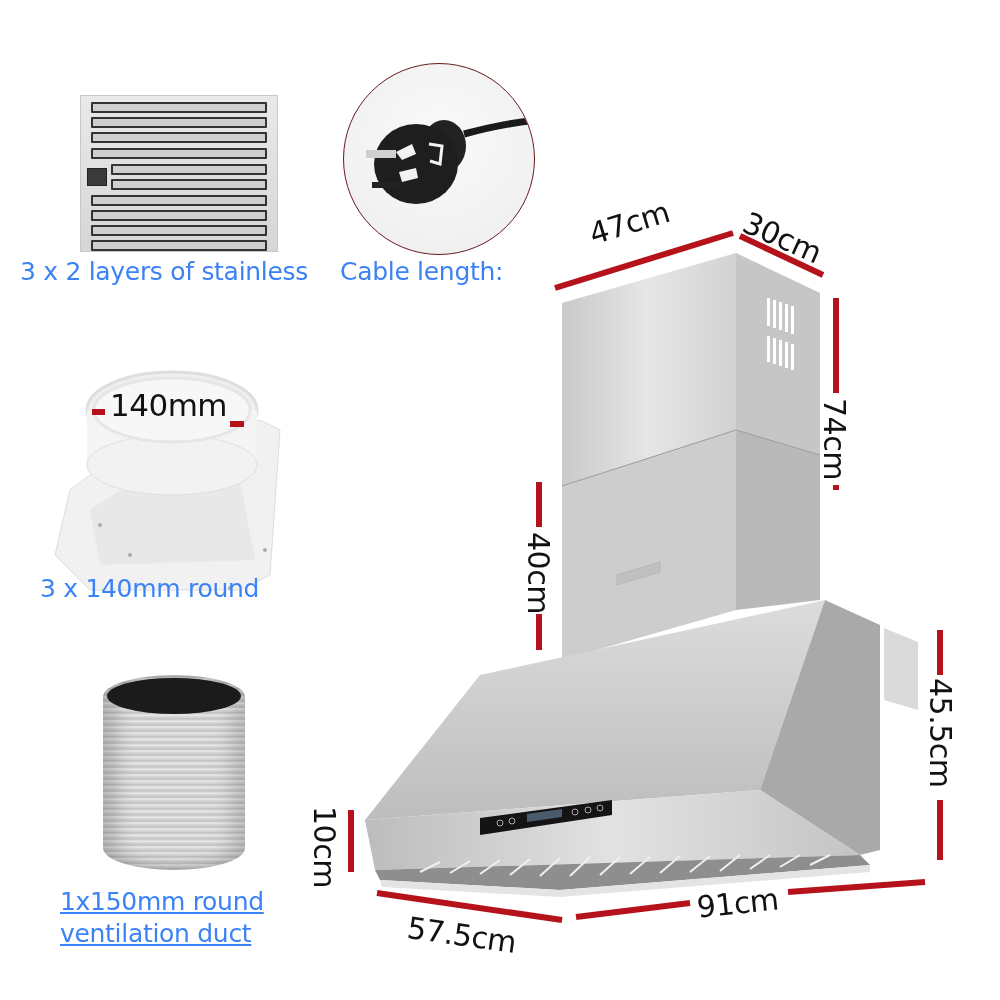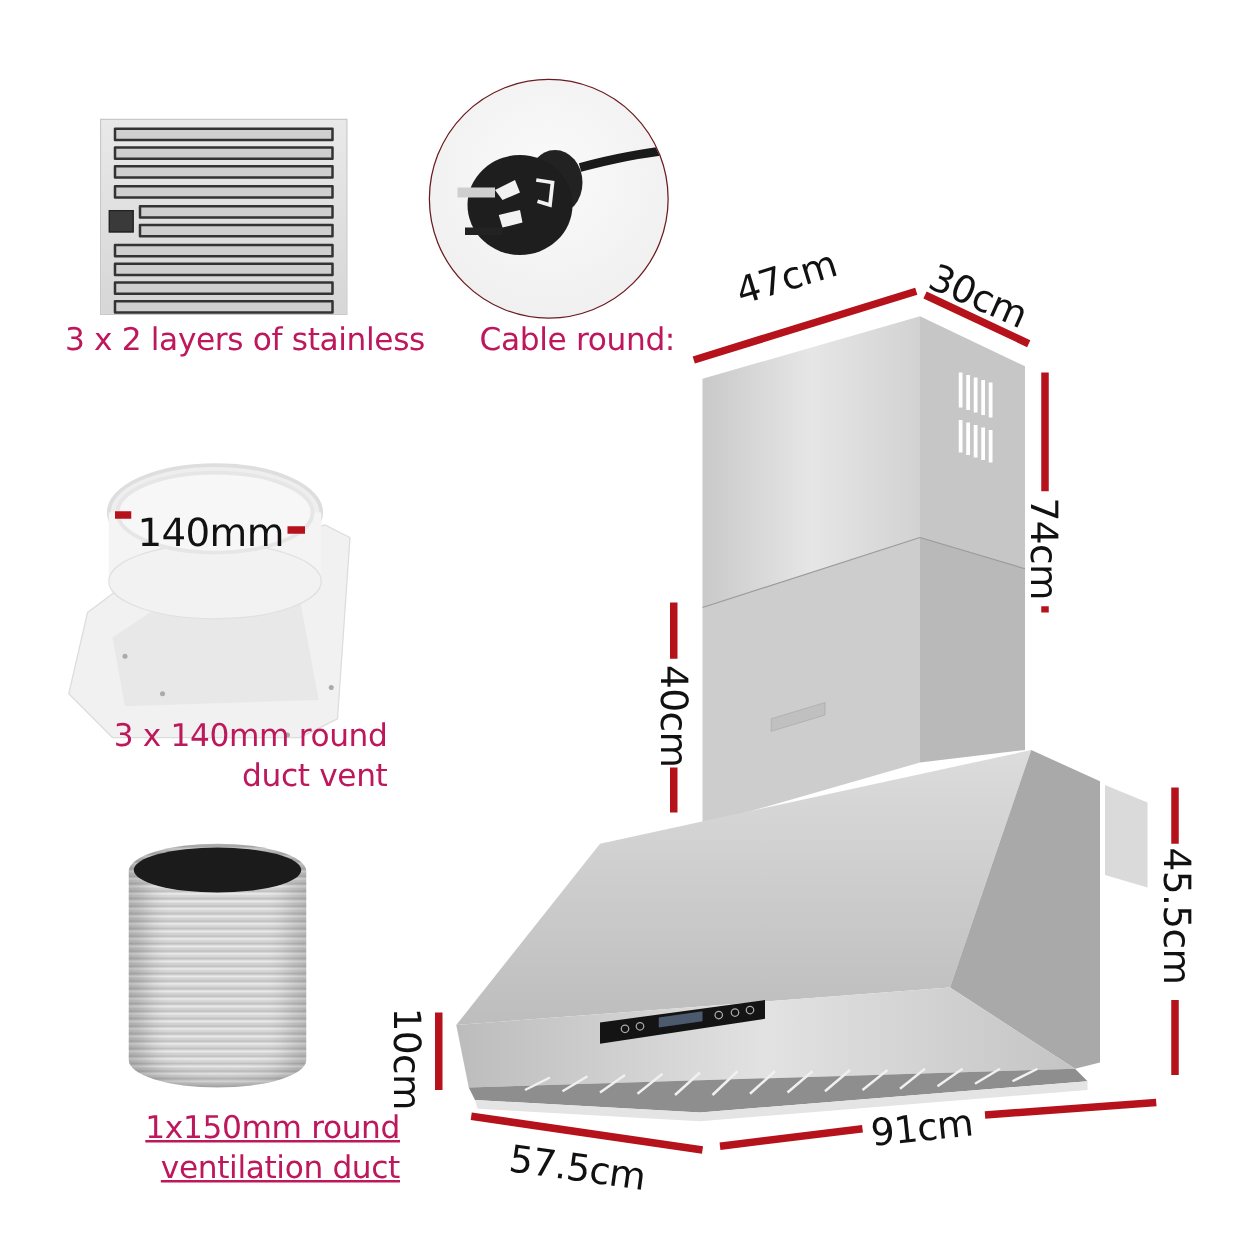--- a/index.html
+++ b/index.html
@@ -1,19 +1,19 @@
 <!DOCTYPE html>
 <html><head>
 <meta charset="utf-8">
 <style>
   html, body { margin: 0; padding: 0; background: #ffffff; }
   body { width: 1000px; height: 1000px; position: relative; overflow: hidden;
          font-family: "DejaVu Sans", "Liberation Sans", sans-serif; color: #111; }
   .abs { position: absolute; }
-  .caption { position: absolute; text-align: right; font-size: 25px; line-height: 32px; color: #be185d; letter-spacing: -0.3px; }
+  .caption { position: absolute; text-align: left; font-size: 25px; line-height: 32px; color: #3b82f6; letter-spacing: -0.3px; }
   .dim { position: absolute; font-size: 30px; color: #111; white-space: nowrap; letter-spacing: -0.5px; }
   svg { position: absolute; left: 0; top: 0; }
 </style>
 </head>
 <body>
 
 <div class="abs" style="left:80px;top:95px;width:196px;height:155px;background:linear-gradient(180deg,#e9e9e9,#d6d6d6);border:1px solid #c8c8c8;">
   <div id="filter-slats">
       <div style="position: absolute; top: 6px; left: 10px; right: 10px; height: 7px; border: 2px solid rgb(51, 51, 51); background: rgb(207, 207, 207); border-radius: 1px;"></div>
       <div style="position: absolute; top: 21px; left: 10px; right: 10px; height: 7px; border: 2px solid rgb(51, 51, 51); background: rgb(207, 207, 207); border-radius: 1px;"></div>
@@ -38,41 +38,40 @@
     <ellipse cx="100" cy="82" rx="22" ry="26" fill="#222"></ellipse>
     <ellipse cx="72" cy="100" rx="42" ry="40" fill="#1e1e1e"></ellipse>
     <path d="M52 88 L68 80 L72 90 L58 96 Z" fill="#f2f2f2"></path>
     <path d="M85 80 L98 82 L96 100 L86 97" stroke="#f2f2f2" stroke-width="3" fill="none"></path>
     <path d="M55 108 L72 104 L74 114 L58 118 Z" fill="#f2f2f2"></path>
     <rect x="22" y="86" width="30" height="8" fill="#cfcfcf"></rect>
     <rect x="28" y="118" width="30" height="6" fill="#222"></rect>
   </svg>
 </div>
 <div class="caption" style="left:340px;top:256px;width:200px;">
-  <div>Cable round:</div>
+  <div>Cable length:</div>
 </div>
 
 <svg width="300" height="240" style="left:30px;top:360px;">
   <path d="M40 130 L80 100 L230 60 L250 70 L240 215 L210 230 L60 230 L25 195 Z" fill="#f1f1f1" stroke="#dcdcdc"></path>
   <path d="M60 150 L90 130 L210 120 L225 200 L70 205 Z" fill="#e8e8e8"></path>
   <ellipse cx="142" cy="50" rx="85" ry="38" fill="#eeeeee" stroke="#dedede" stroke-width="3"></ellipse>
   <rect x="57" y="50" width="170" height="55" fill="#f4f4f4"></rect>
   <ellipse cx="142" cy="105" rx="85" ry="30" fill="#f2f2f2" stroke="#e0e0e0"></ellipse>
   <ellipse cx="142" cy="50" rx="78" ry="32" fill="#f7f7f7" stroke="#e6e6e6" stroke-width="3"></ellipse>
   <circle cx="70" cy="165" r="2" fill="#aaa"></circle>
     <circle cx="235" cy="190" r="2" fill="#aaa"></circle>
   <circle cx="200" cy="228" r="2" fill="#aaa"></circle>
     <circle cx="100" cy="195" r="2" fill="#aaa"></circle>
   <line x1="62" y1="52" x2="75" y2="52" stroke="#b5121b" stroke-width="6"></line>
   <line x1="200" y1="64" x2="214" y2="64" stroke="#b5121b" stroke-width="6"></line>
 </svg>
-<div class="dim" style="left:110px;top:409px;font-size:31px;">140mm</div>
+<div class="dim" style="left:110px;top:387px;font-size:31px;">140mm</div>
 <div class="caption" style="left:40px;top:573px;width:270px;">
   <div>3 x 140mm round</div>
-  <div>duct vent</div>
 </div>
 
 <div class="abs" style="left:103px;top:675px;width:142px;height:195px;border-radius:71px/22px;background:repeating-linear-gradient(180deg,#d8d8d8 0px,#bfbfbf 2px,#ececec 4px,#cfcfcf 6px);box-shadow: inset 14px 0 18px rgba(0,0,0,0.18), inset -14px 0 18px rgba(0,0,0,0.15);">
   <div style="position:absolute;left:4px;top:3px;width:134px;height:36px;border-radius:50%;background:#1b1b1b;"></div>
 </div>
 <div class="caption" style="left:60px;top:886px;width:260px;text-decoration:underline;">
   <div>1x150mm round</div>
   <div>ventilation duct</div>
 </div>
 

